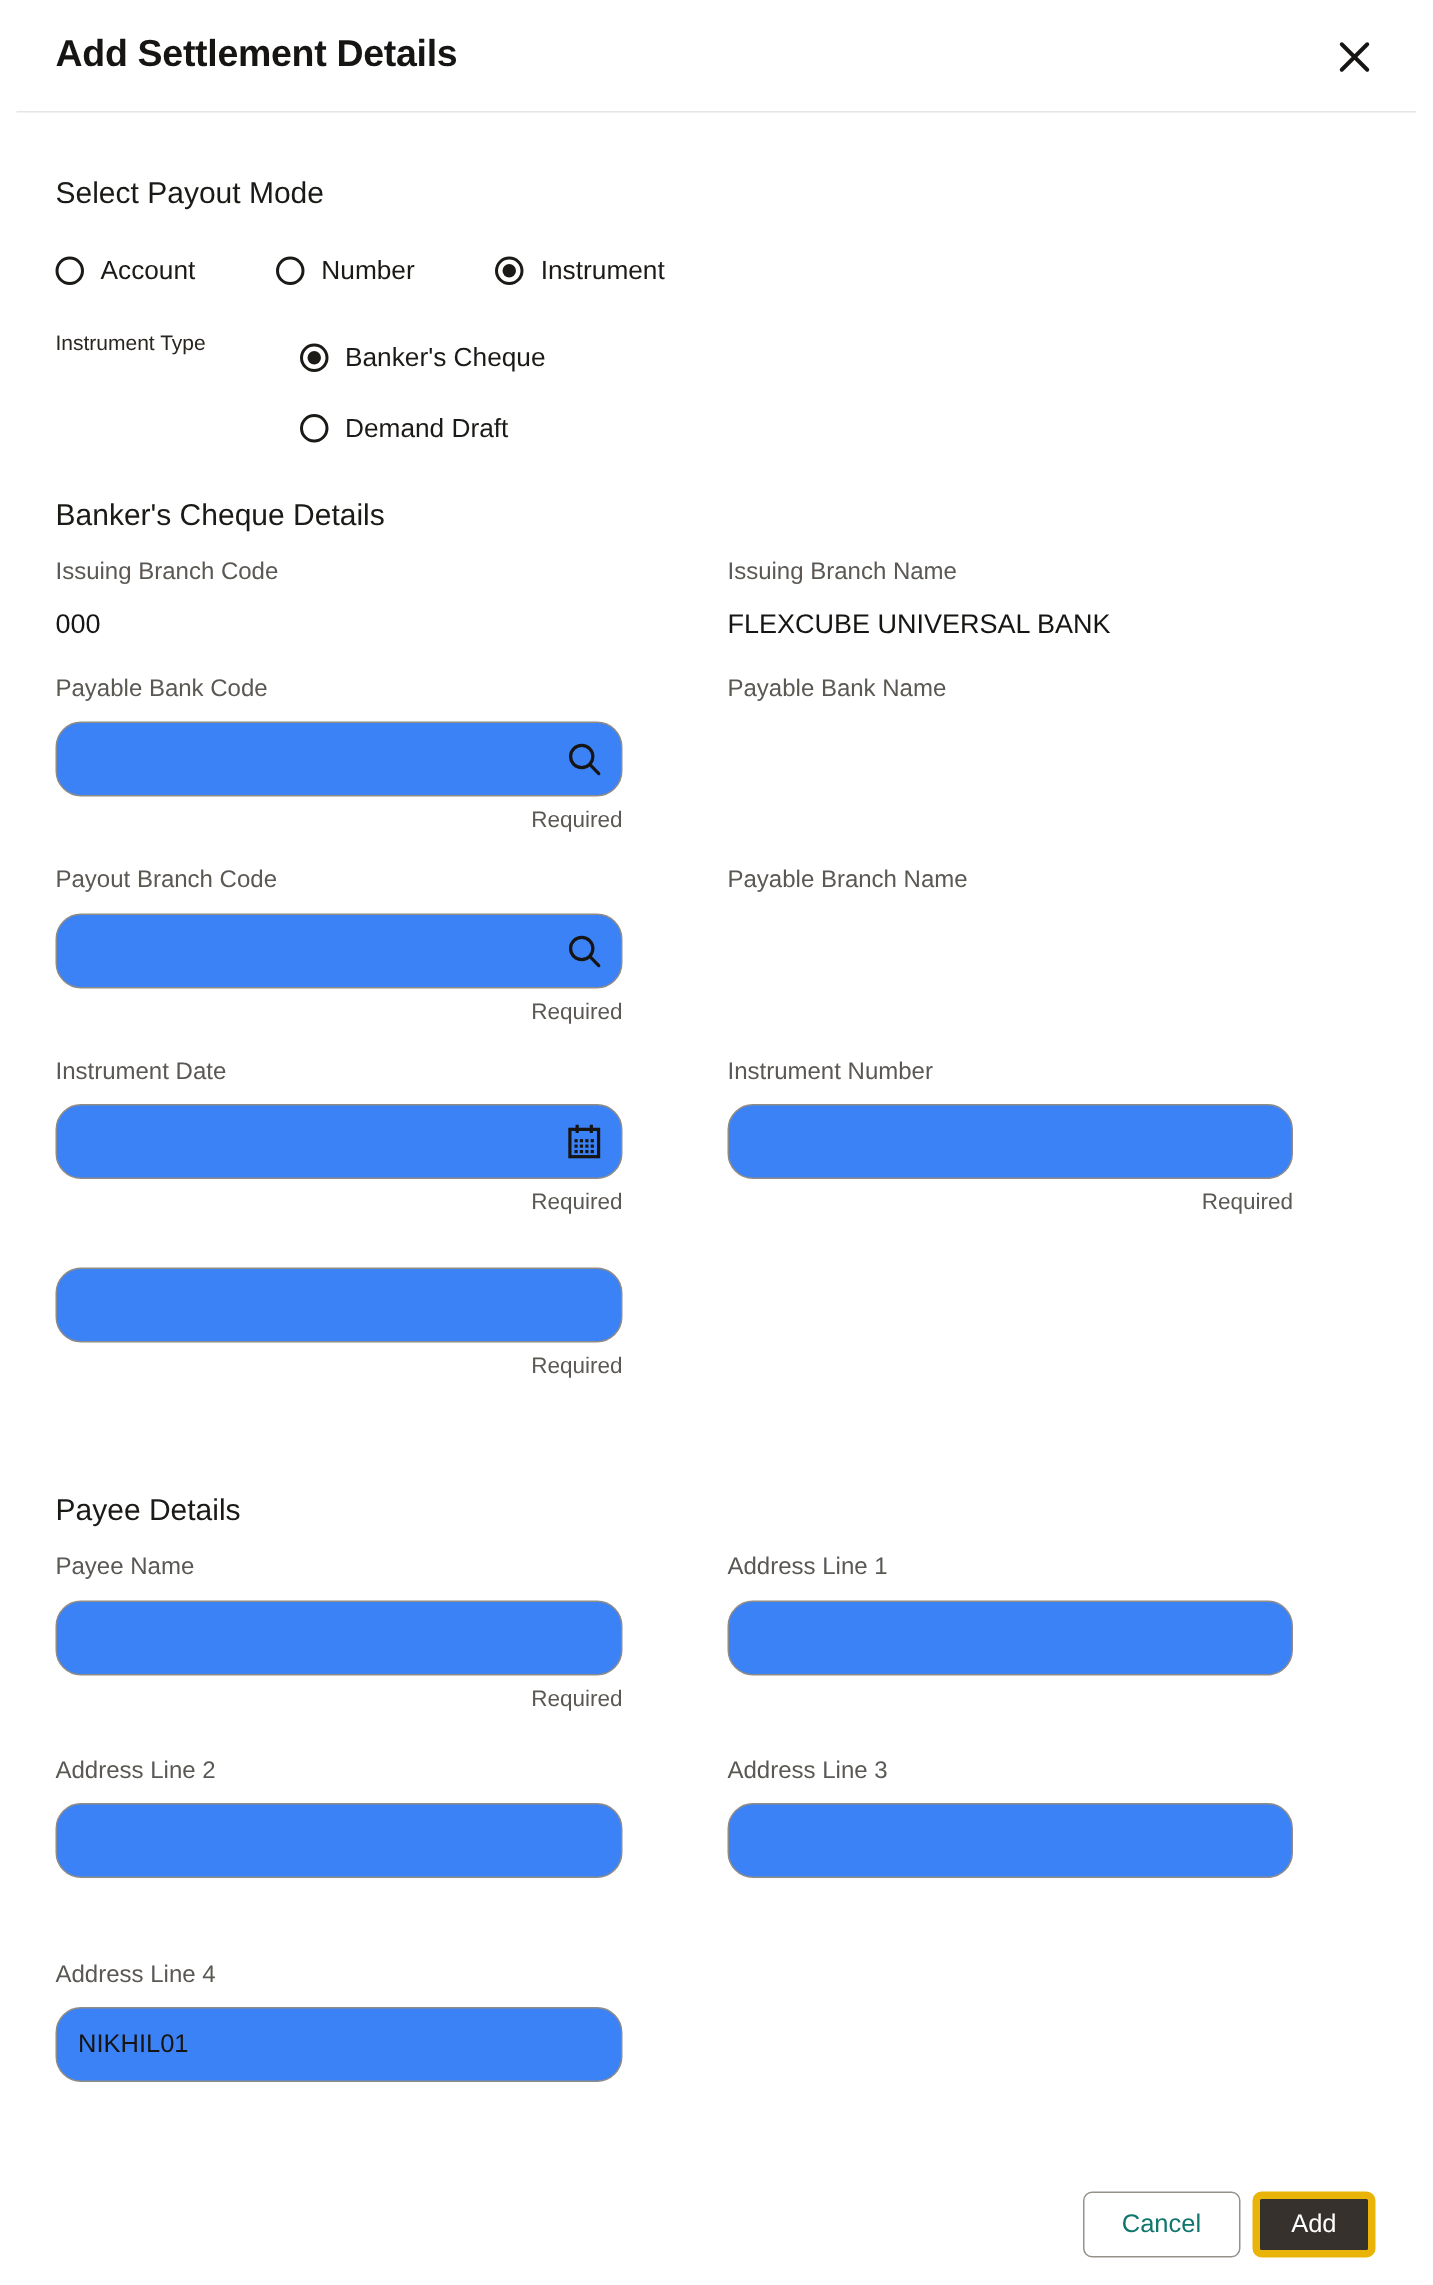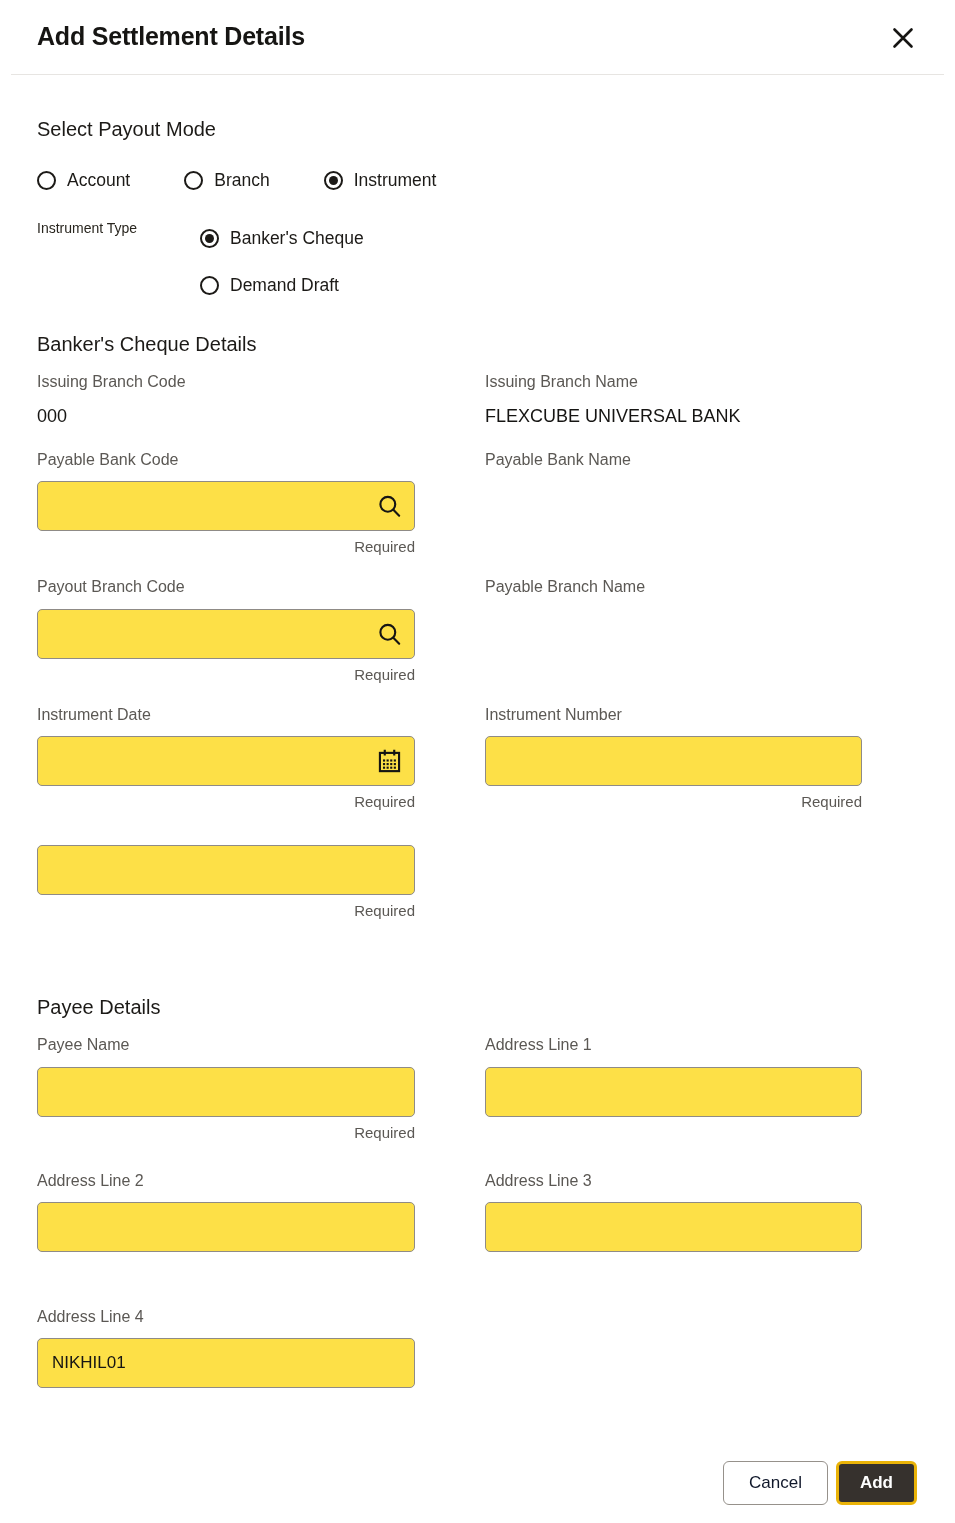--- a/index.html
+++ b/index.html
@@ -43,34 +43,34 @@
   .mb22 { margin-bottom: 22px; }
   .mb30 { margin-bottom: 30px; }
   .mb55 { margin-bottom: 55px; }
 
   .field-label { display: block; font-size: 16px; color: #5b5854; line-height: 1.2; }
   .readonly-value { font-size: 18px; color: #161513; margin-top: 15px; line-height: 1.2; }
 
   .input-wrap { position: relative; margin-top: 12px; }
   .text-input {
     width: 100%; height: 50px;
-    border: 1px solid #8f8b86; border-radius: 5px;
+    border: 1px solid #8f8b86; border-radius: 17px;
     padding: 0 14px; font-size: 17px; color: #161513;
-    font-family: "Liberation Sans", sans-serif; background: #fde047; outline: none;
+    font-family: "Liberation Sans", sans-serif; background: #3b82f6; outline: none;
   }
   .input-wrap.has-icon .text-input { padding-right: 50px; }
   .input-icon { position: absolute; right: 12px; top: 50%; transform: translateY(-50%); line-height: 0; cursor: pointer; }
 
   .helper { margin-top: 8px; font-size: 15px; color: #5b5854; text-align: right; line-height: 1.1; }
 
   
   .footer { position: absolute; right: 38px; bottom: 18px; display: flex; gap: 8px; }
   .btn { height: 44px; border-radius: 6px; font-size: 17px; font-family: "Liberation Sans", sans-serif; cursor: pointer; display: flex; align-items: center; }
-  .btn-cancel { background: #fff; border: 1px solid #96918b; color: #0f172a; padding: 0 25px; }
-  .btn-add { background: #36312d; border: 3px solid #eab308; color: #ffffff; padding: 0 21px; font-weight: bold; }
+  .btn-cancel { background: #fff; border: 1px solid #96918b; color: #0f766e; padding: 0 25px; }
+  .btn-add { background: #36312d; border: 5px solid #eab308; color: #ffffff; padding: 0 21px; font-weight: normal; }
 </style>
 </head>
 <body>
 
 <div class="modal">
 
   <div class="modal-header">
     <div class="modal-title">Add Settlement Details</div>
     <button class="close-btn">
       <span>
@@ -86,21 +86,21 @@
 
     <div class="section-heading payout-heading">Select Payout Mode</div>
 
     <div class="payout-modes">
       <div class="radio-option">
         <span class="radio-circle" data-selected="false"></span>
         <span class="radio-label">Account</span>
       </div>
       <div class="radio-option">
         <span class="radio-circle" data-selected="false"></span>
-        <span class="radio-label">Branch</span>
+        <span class="radio-label">Number</span>
       </div>
       <div class="radio-option">
         <span class="radio-circle" data-selected="true"></span>
         <span class="radio-label">Instrument</span>
       </div>
     </div>
 
     <div class="instrument-type-row">
       <div class="instrument-type-label">Instrument Type</div>
       <div class="instrument-type-options">

